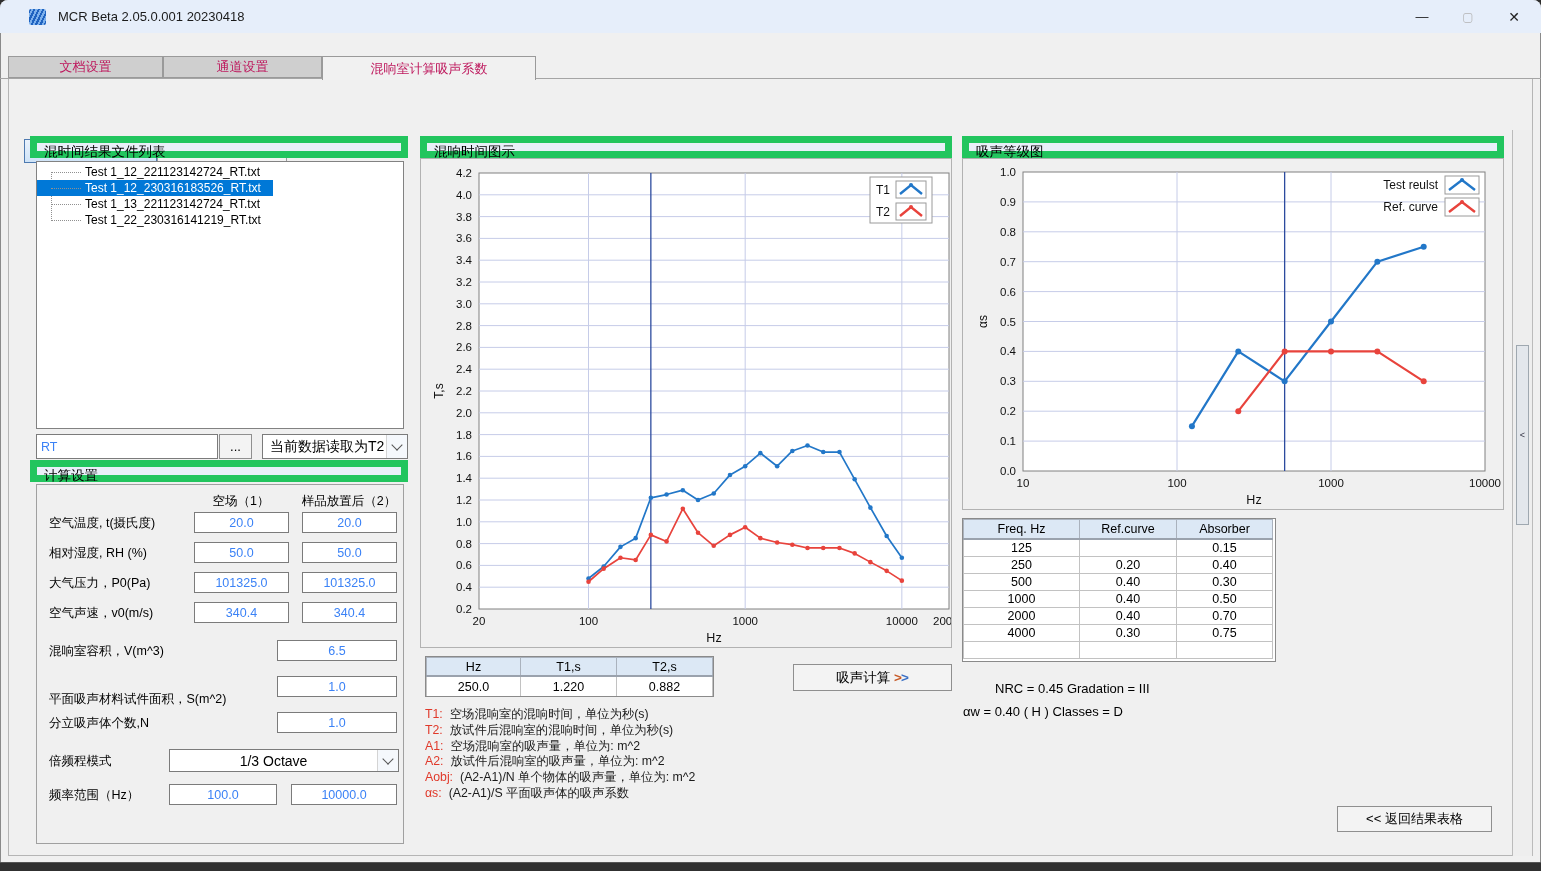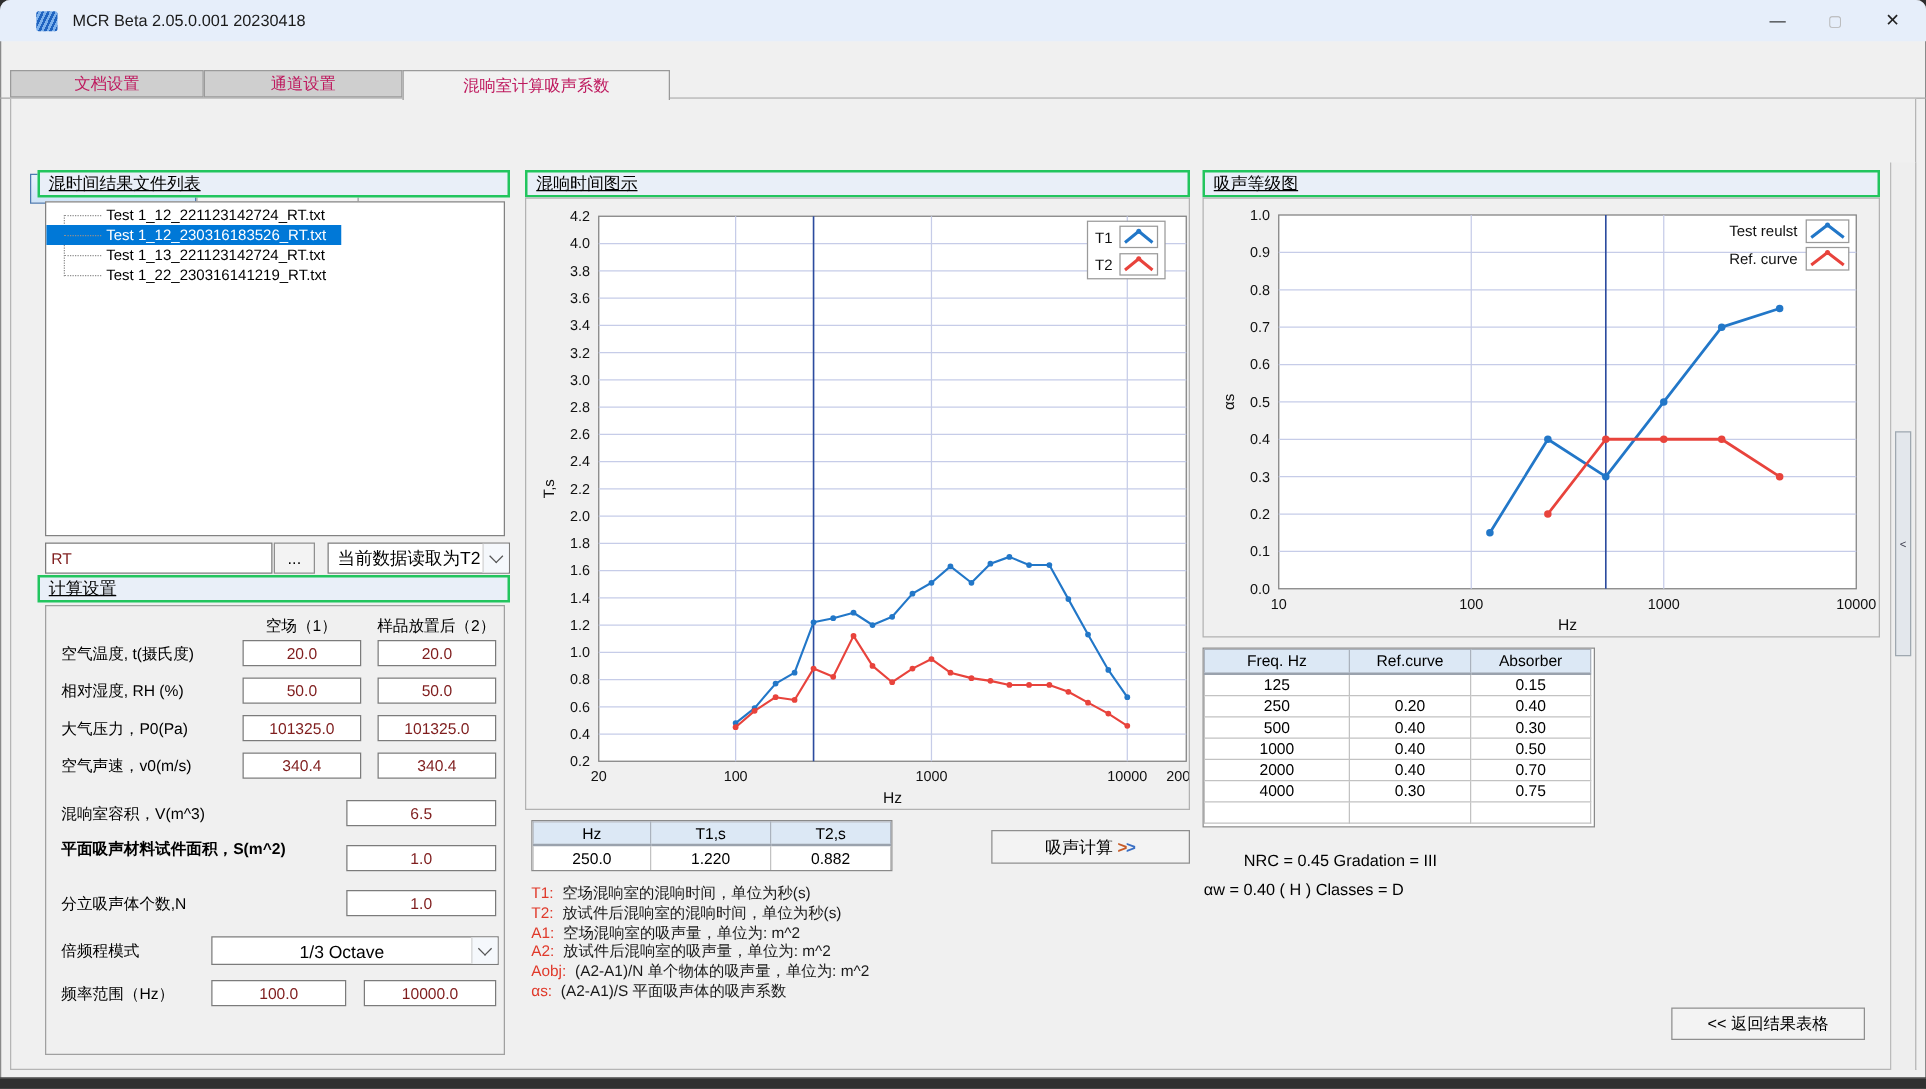--- a/index.html
+++ b/index.html
@@ -21,30 +21,30 @@
   .tabline{position:absolute;left:0;top:78px;right:0;height:1px;background:#a5a5a5;}
   .tab{position:absolute;top:56px;height:22px;background:#cfcfcf;border:1px solid #9a9a9a;box-sizing:border-box;display:flex;align-items:center;justify-content:center;font-size:13px;color:#be185d;z-index:1;}
   .tab.active{background:#f1f1f1;height:24px;border-bottom:none;z-index:3;}
   
   .content-frame{position:absolute;left:8px;top:79px;width:1525px;height:777px;border-left:1px solid #b5b5b5;border-right:1px solid #b5b5b5;border-bottom:1px solid #b5b5b5;box-sizing:border-box;background:#f0f0f0;}
   
   .subtab{position:absolute;height:24px;box-sizing:border-box;display:flex;align-items:center;justify-content:center;font-size:13px;margin-top:44px;}
   .subtab.on{background:linear-gradient(#e9f2fc,#cfe3f7);border:1px solid #4e7ab0;}
   .subtab.off{background:#f3f3f3;border:1px solid #9a9a9a;}
   
-  .caption{position:absolute;height:22px;background:#e9eff8;border:2px solid #22c55e;box-sizing:border-box;display:flex;align-items:center;padding-left:7px;font-size:13.5px;color:#000;text-decoration:underline;}
+  .caption{position:absolute;height:22px;background:#e9eff8;border:7px solid #22c55e;box-sizing:border-box;display:flex;padding-left:7px;font-size:13.5px;color:#000;}
   .chart-host{position:absolute;background:#f0f0f0;border:1px solid #b2b2b2;box-sizing:border-box;}
   
   .listbox{position:absolute;left:36px;top:161px;width:368px;height:268px;background:#fff;border:1px solid #828282;box-sizing:border-box;padding-top:2px;overflow:hidden;}
   .tree-vline{position:absolute;left:14px;top:10px;height:49px;border-left:1px dotted #909090;}
   .file-row{position:relative;height:16px;line-height:16px;font-size:12px;color:#000;padding-left:48px;white-space:nowrap;}
   .file-row::before{content:"";position:absolute;left:14px;top:8px;width:30px;border-top:1px dotted #909090;}
   .file-row.sel{background:#0078d7;color:#fff;width:fit-content;padding-right:12px;}
   
-  .tbox{position:absolute;background:#fff;border:1px solid #7b7b7b;box-sizing:border-box;font-size:12.5px;font-family:"Liberation Sans","DejaVu Sans",sans-serif;color:#7f1d1d;padding:0 4px;outline:none;}
+  .tbox{position:absolute;background:#fff;border:1px solid #7b7b7b;box-sizing:border-box;font-size:12.5px;font-family:"Liberation Sans","DejaVu Sans",sans-serif;color:#3b82f6;padding:0 4px;outline:none;}
   .tbox.center{text-align:center;}
   .btn{position:absolute;background:#f3f3f3;border:1px solid #8f8f8f;box-sizing:border-box;display:flex;align-items:center;justify-content:center;font-size:13px;color:#000;}
   .dropdown{position:absolute;background:#fff;border:1px solid #7b7b7b;box-sizing:border-box;display:flex;align-items:center;font-size:14px;}
   .dropdown .val{flex:1;padding-left:7px;white-space:nowrap;overflow:hidden;}
   .dropdown .val.center{text-align:center;padding-left:0;}
   .dd-arrow{width:20px;align-self:stretch;border-left:1px solid #d4d4d4;background:#f5f8fc;display:flex;align-items:center;justify-content:center;}
   .chev{width:7px;height:7px;border-right:1.6px solid #555;border-bottom:1.6px solid #555;transform:rotate(45deg);margin-top:-3px;}
   
   .calcbox{position:absolute;left:36px;top:484px;width:368px;height:360px;border:1px solid #a0a0a0;box-sizing:border-box;background:#f0f0f0;}
   .calc-label{position:absolute;font-size:12.5px;color:#000;white-space:nowrap;line-height:20px;}
@@ -135,21 +135,21 @@
           <input class="tbox center" value="50.0" style="left: 157px; top: 57px; width: 95px; height: 21px;">
           <input class="tbox center" value="50.0" style="left: 265px; top: 57px; width: 95px; height: 21px;">
           <div class="calc-label" style="left: 12px; top: 88px;">大气压力，P0(Pa)</div>
           <input class="tbox center" value="101325.0" style="left: 157px; top: 87px; width: 95px; height: 21px;">
           <input class="tbox center" value="101325.0" style="left: 265px; top: 87px; width: 95px; height: 21px;">
           <div class="calc-label" style="left: 12px; top: 118px;">空气声速，v0(m/s)</div>
           <input class="tbox center" value="340.4" style="left: 157px; top: 117px; width: 95px; height: 21px;">
           <input class="tbox center" value="340.4" style="left: 265px; top: 117px; width: 95px; height: 21px;">
           <div class="calc-label" style="left: 12px; top: 156px;">混响室容积，V(m^3)</div>
           <input class="tbox center" value="6.5" style="left: 240px; top: 155px; width: 120px; height: 21px;">
-          <div class="calc-label" style="left: 12px; top: 184px; font-weight: bold;">平面吸声材料试件面积，S(m^2)</div>
+          <div class="calc-label" style="left: 12px; top: 204px;">平面吸声材料试件面积，S(m^2)</div>
           <input class="tbox center" value="1.0" style="left: 240px; top: 191px; width: 120px; height: 21px;">
           <div class="calc-label" style="left: 12px; top: 228px;">分立吸声体个数,N</div>
           <input class="tbox center" value="1.0" style="left: 240px; top: 227px; width: 120px; height: 21px;">
         </div>
       <div class="calc-label" style="left:12px;top:266px;">倍频程模式</div>
       <div class="dropdown" style="left:132px;top:264px;width:230px;height:23px;">
         <span class="val center">1/3 Octave</span>
         <span class="dd-arrow">
             <span class="chev"></span>
           </span>

